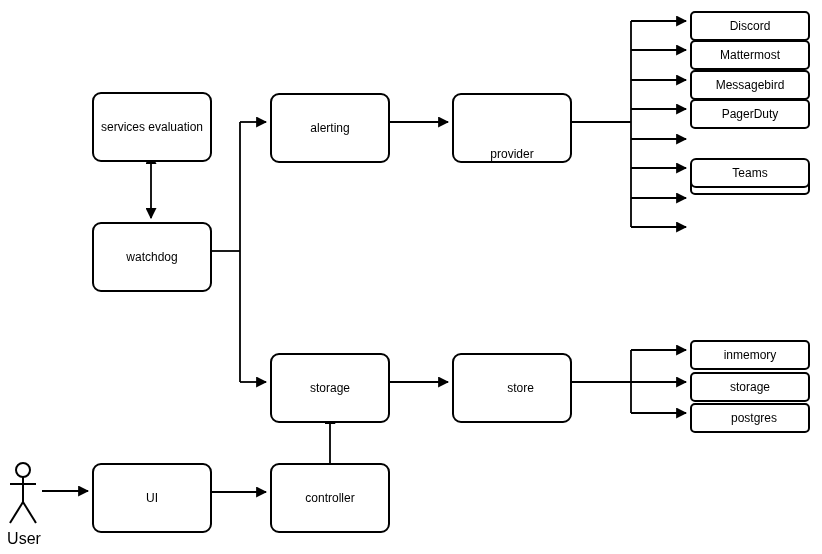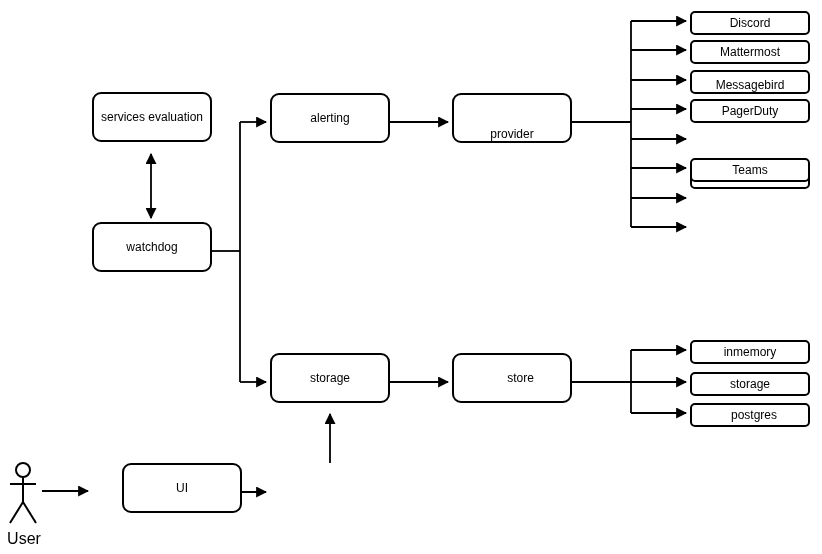--- a/index.html
+++ b/index.html
@@ -31,27 +31,27 @@
     display: flex;
     align-items: center;
     justify-content: center;
     text-align: center;
     font-size: 12px;
     color: #000000;
     line-height: 1.2;
   }
   .node.big {
     width: 120px;
-    height: 50px;
+    height: 70px;
     border-radius: 9px;
   }
   .node.small {
     left: 690px;
     width: 120px;
-    height: 24px;
+    height: 30px;
     border-radius: 5px;
   }
   .actor-label {
     position: absolute;
     left: 2px;
     top: 530px;
     width: 44px;
     text-align: center;
     font-size: 16px;
     color: #000000;
@@ -126,40 +126,43 @@
   </div>
   <div class="node big" style="left:452px; top:93px;align-items:flex-end;">
     <span>provider</span>
   </div>
   <div class="node big" style="left:270px; top:353px;">
     <span>storage</span>
   </div>
   <div class="node big" style="left:452px; top:353px;padding-left:17px;">
     <span>store</span>
   </div>
-  <div class="node big" style="left:92px; top:463px;margin-left:30px;">
+  <div class="node big" style="left:92px; top:463px;">
     <span>UI</span>
+  </div>
+  <div class="node big" style="left:270px; top:463px;">
+    <span>controller</span>
   </div>
 
   <div class="node small" style="top:11px;">
     <span>Discord</span>
   </div>
   <div class="node small" style="top:40px;">
     <span>Mattermost</span>
   </div>
-  <div class="node small" style="top:70px;align-items:flex-end;">
+  <div class="node small" style="top:70px;">
     <span>Messagebird</span>
   </div>
   <div class="node small" style="top:99px;">
     <span>PagerDuty</span>
   </div>
   <div class="node small" style="top:129px;margin-top:36px;">
     <span>Slack</span>
   </div>
-  <div class="node small" style="top:158px;">
+  <div class="node small" style="top:158px;border-radius:6px;">
     <span>Teams</span>
   </div>
 
   <div class="node small" style="top:340px;justify-content:center;">
     <span>inmemory</span>
   </div>
   <div class="node small" style="top:372px;">
     <span>storage</span>
   </div>
   <div class="node small" style="top:403px;padding-left:8px;">

